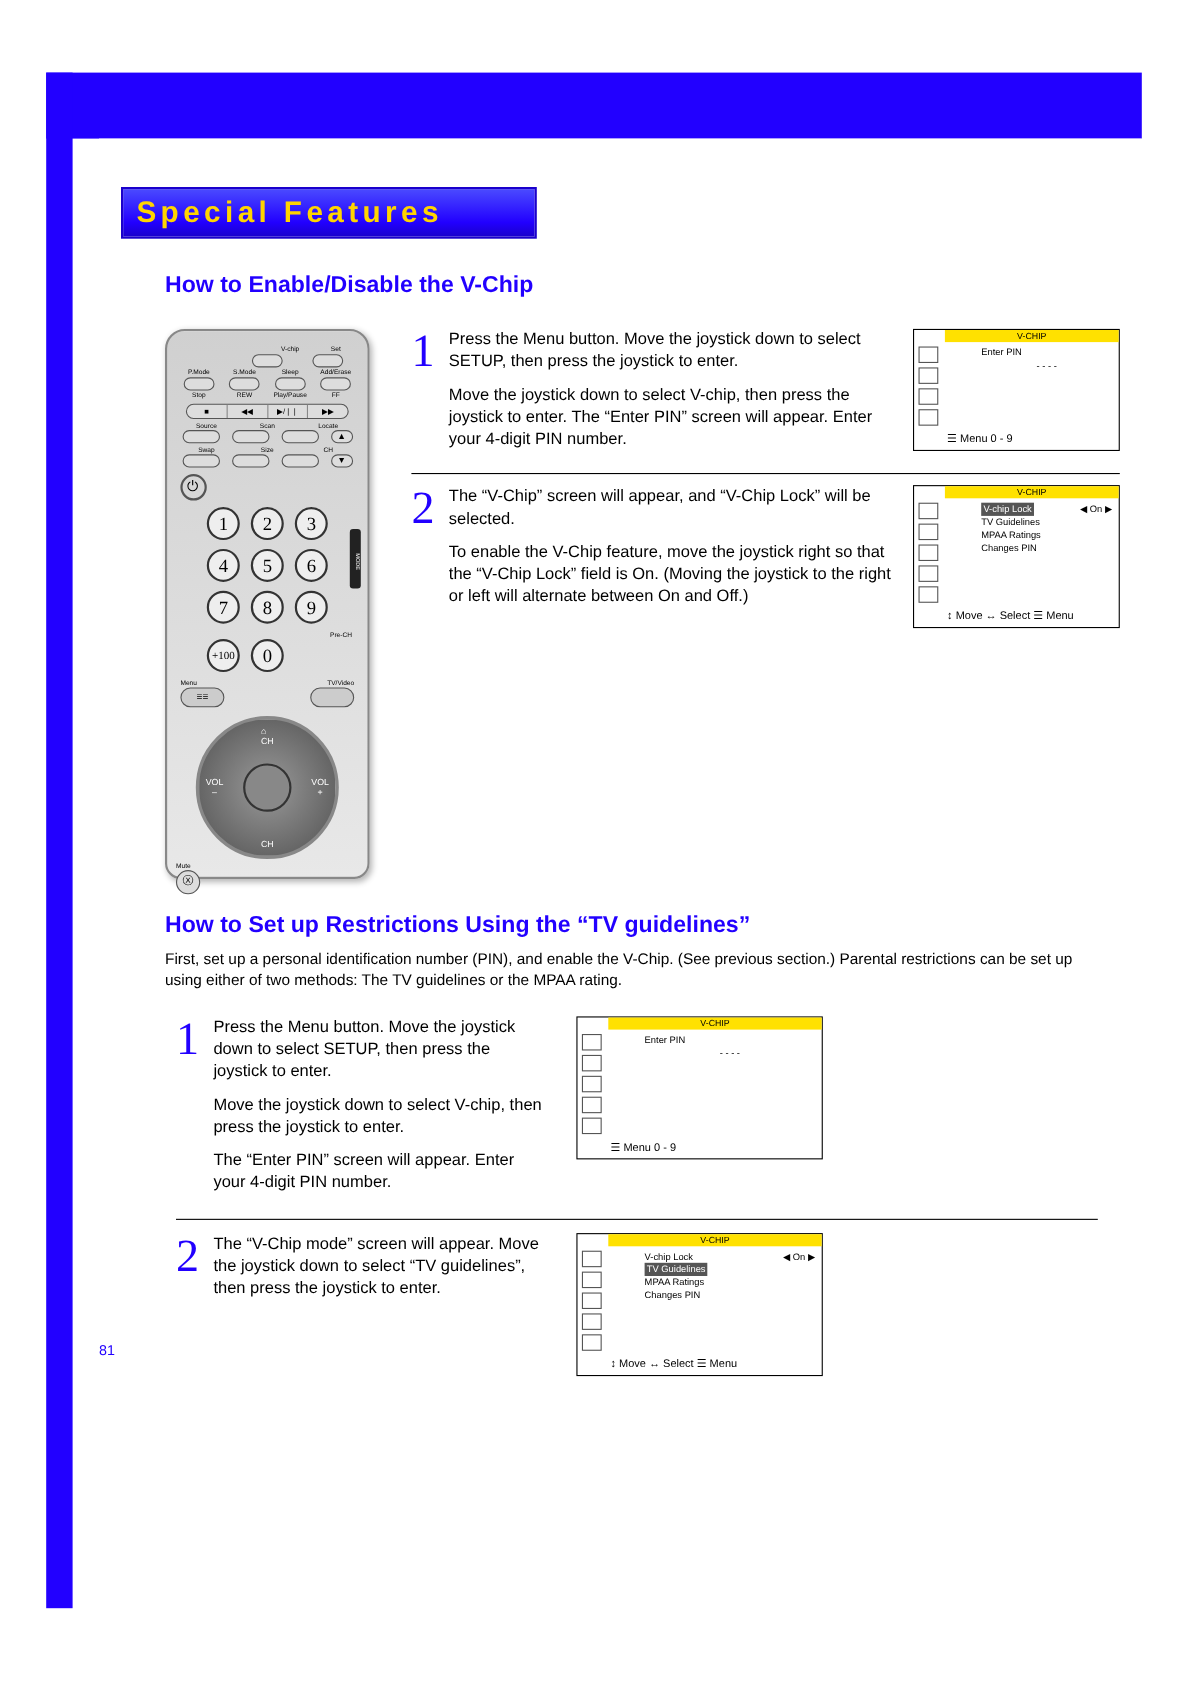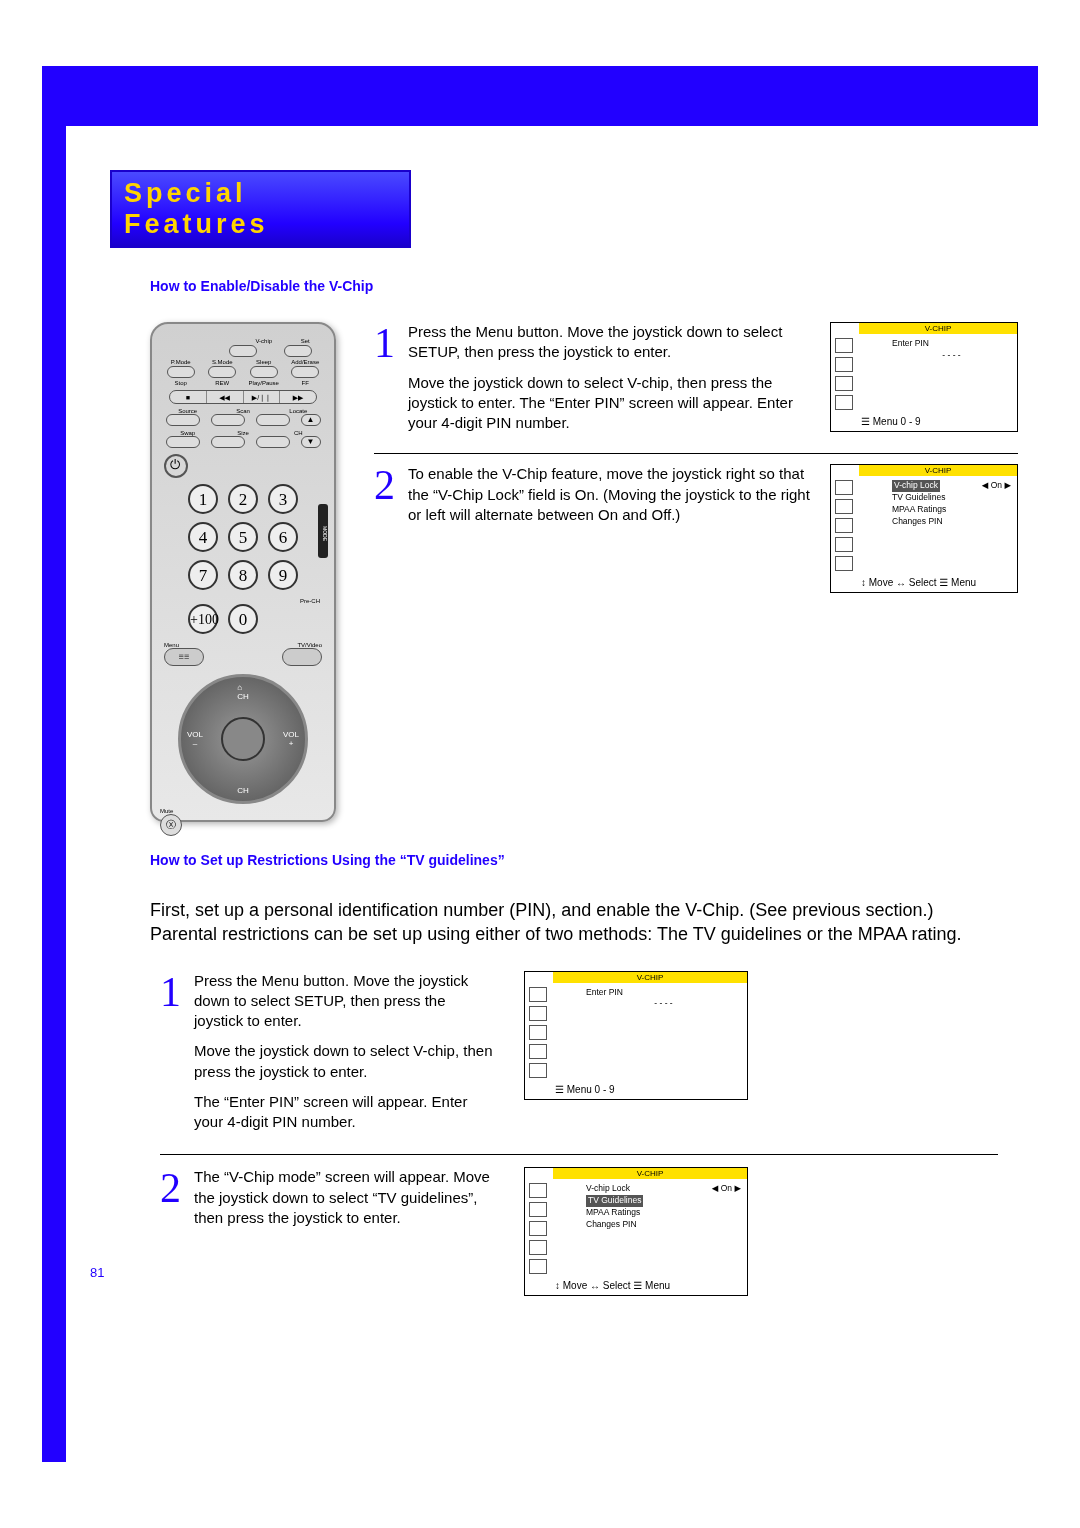--- a/index.html
+++ b/index.html
@@ -22,36 +22,36 @@
   .inner-page {
     position: absolute;
     left: 24px;
     top: 0;
     width: 948px;
     background: #fff;
   }
   .sf-bar {
     margin-top: 44px;
     margin-left: 20px;
-    width: 301px;
+    width: 378px;
     background: linear-gradient(180deg, #4a4aff 0%, #2200ff 70%, #1a00cc 100%);
     border: 2px solid #1a00cc;
     padding: 6px 12px;
   }
   .sf-title {
     font-family: "Arial Black", Arial, sans-serif;
     font-size: 27px;
     font-weight: 900;
     color: #ffd400;
     letter-spacing: 4px;
   }
   .sub-head {
     font-family: Arial, sans-serif;
     font-weight: bold;
-    font-size: 14px;
+    font-size: 21px;
     color: #2200ff;
     margin-left: 60px;
     margin-top: 30px;
   }
   .top-area {
     display: flex;
     margin-left: 60px;
     margin-top: 28px;
   }
   .remote-col {
@@ -126,22 +126,22 @@
   }
   .osd-row { display:flex; justify-content:space-between; }
   .osd-hl { background:#555; color:#fff; display:inline-block; padding:0 2px;}
   .osd-foot {
     font-size: 10px;
     padding: 2px 6px 4px 30px;
   }
   .intro-para {
     margin-left: 60px;
     margin-right: 40px;
-    margin-top: 30px;
-    font-size: 18px;
+    margin-top: 9px;
+    font-size: 14px;
     line-height: 1.35;
   }
   .steps-area2 {
     margin-left: 70px;
     margin-right: 40px;
     margin-top: 24px;
   }
   .step2 {
     display: flex;
     align-items: flex-start;
@@ -319,21 +319,21 @@
               <div class="r-num">5</div>
               <div class="r-num">6</div>
             </div>
             <div class="r-numrow">
               <div class="r-num">7</div>
               <div class="r-num">8</div>
               <div class="r-num">9</div>
             </div>
             <div class="r-lbl">Pre-CH</div>
             <div class="r-numrow">
-              <div class="r-num" style="font-size:14px; line-height:28px;">+100</div>
+              <div class="r-num" style="font-size:10px; line-height:28px;">+100</div>
               <div class="r-num">0</div>
               <div style="width:30px"></div>
             </div>
           </div>
           <div class="r-menu-row">
             <span>Menu</span>
             <span>TV/Video</span>
           </div>
           <div style="display:flex; justify-content:space-between; padding:0 4px;">
             <div class="r-menu-btn">☰☰</div>
@@ -378,20 +378,21 @@
                 </div>
               </div>
               <div class="osd-foot">☰ Menu       0 - 9</div>
             </div>
           </div>
         </div>
 
         <div class="step last">
           <div class="step-num">2</div>
           <div class="step-text-col">
+            <p>The “V-Chip” screen will appear, and “V-Chip Lock” will be selected.</p>
             <p>To enable the V-Chip feature, move the joystick right so that the “V-Chip Lock” field is On.  (Moving the joystick to the right or left will alternate between On and Off.)</p>
           </div>
           <div class="step-right">
             <div class="osd">
               <div class="osd-hdr">V-CHIP</div>
               <div class="osd-body">
                 <div class="osd-icons">
                     <div class="osd-icon"></div>
                     <div class="osd-icon"></div>
                     <div class="osd-icon"></div>

